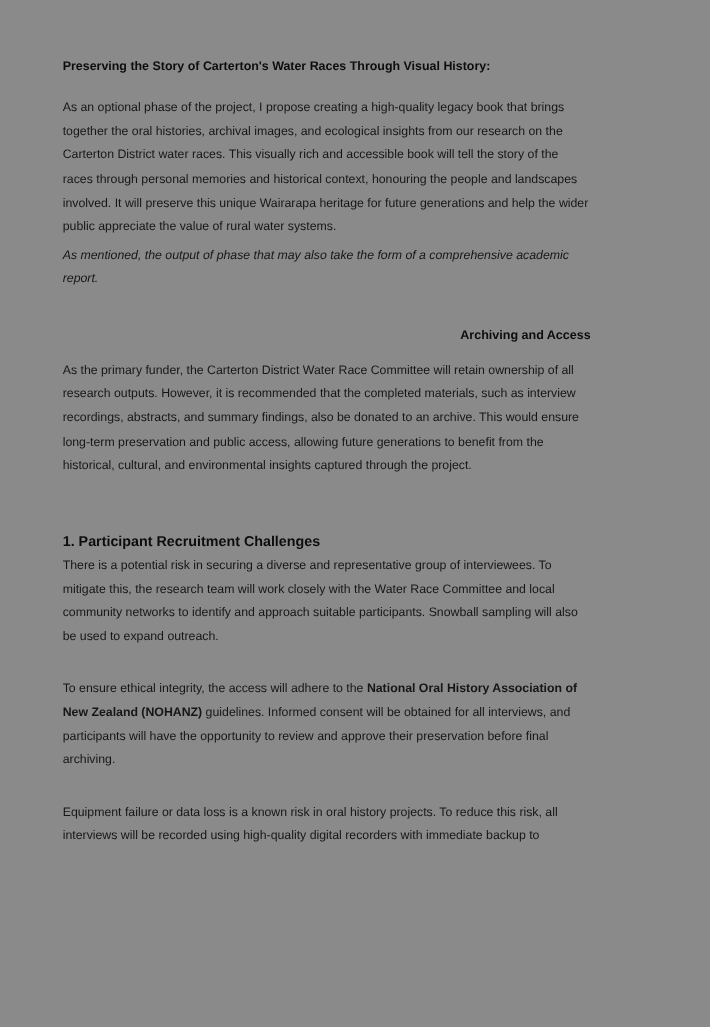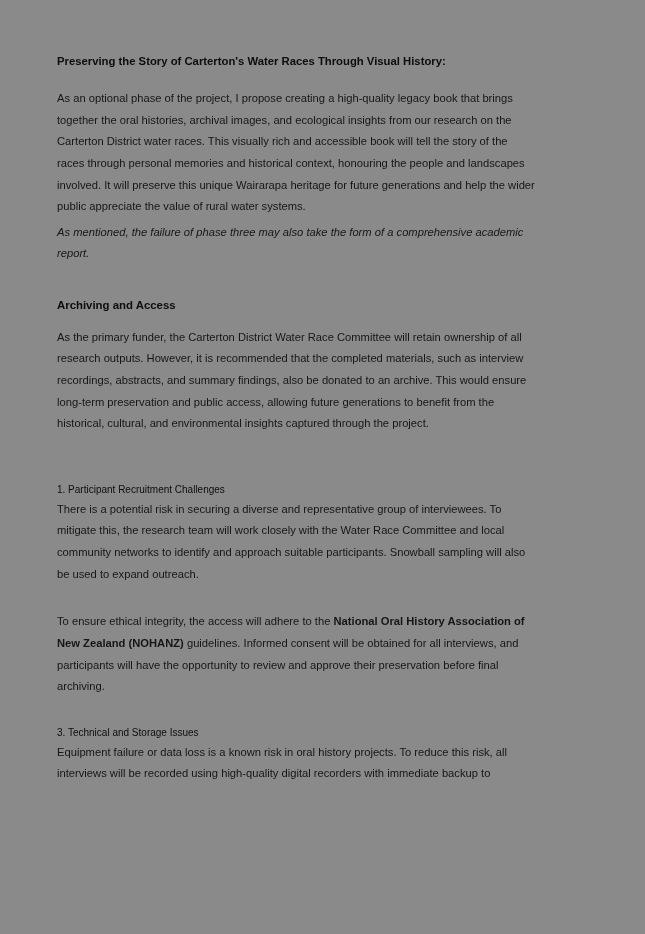--- a/index.html
+++ b/index.html
@@ -44,44 +44,45 @@
     margin: 0;
   }
   .spacer-lg { height: 30px; }
   .spacer-md { height: 22px; }
   .spacer-sm { height: 12px; }
   .section-head {
     font-weight: bold;
     font-size: 11.4px;
     color: #0d0d0d;
     margin: 0 0 10px 0;
+    text-align: right;
   }
   .sub-head {
-    font-weight: normal;
-    font-size: 10px;
+    font-weight: bold;
+    font-size: 13px;
     color: #0d0d0d;
     margin: 0 0 1px 0;
     line-height: 1.7;
   }
   .bold-inline { font-weight: bold; }
   p { margin: 0; }
 </style>
 </head>
 <body>
 
 <div class="page">
   <div class="doc-body">
 
     <p class="heading">Preserving the Story of Carterton's Water Races Through Visual History:</p>
 
     <div class="spacer-sm"></div>
 
     <p class="para">As an optional phase of the project, I propose creating a high-quality legacy book that brings together the oral histories, archival images, and ecological insights from our research on the Carterton District water races. This visually rich and accessible book will tell the story of the races through personal memories and historical context, honouring the people and landscapes involved. It will preserve this unique Wairarapa heritage for future generations and help the wider public appreciate the value of rural water systems.</p>
 
-    <p class="italic-note">As mentioned, the failure of phase three may also take the form of a comprehensive academic report.</p>
+    <p class="italic-note">As mentioned, the output of phase that may also take the form of a comprehensive academic report.</p>
 
     <div class="spacer-lg"></div>
 
     <p class="section-head">Archiving and Access</p>
 
     <p class="para">As the primary funder, the Carterton District Water Race Committee will retain ownership of all research outputs. However, it is recommended that the completed materials, such as interview recordings, abstracts, and summary findings, also be donated to an archive. This would ensure long-term preservation and public access, allowing future generations to benefit from the historical, cultural, and environmental insights captured through the project.</p>
 
     <div class="spacer-lg"></div>
 
 
@@ -89,17 +90,16 @@
 
     <p class="sub-head">1. Participant Recruitment Challenges</p>
     <p class="para"><span>There is a potential risk in securing a diverse and representative group of interviewees. To mitigate this, the research team will work closely with the Water Race Committee and local community networks to identify and approach suitable participants. Snowball sampling will also be used to expand outreach.</span></p>
 
     <div class="spacer-md"></div>
 
     <p class="para"><span>To ensure ethical integrity, the access will adhere to the </span><span class="bold-inline">National Oral History Association of New Zealand (NOHANZ)</span><span> guidelines. Informed consent will be obtained for all interviews, and participants will have the opportunity to review and approve their preservation before final archiving.</span></p>
 
     <div class="spacer-md"></div>
 
-    <p class="sub-head">3. Technical and Storage Issues</p>
     <p class="para"><span>Equipment failure or data loss is a known risk in oral history projects. To reduce this risk, all interviews will be recorded using high-quality digital recorders with immediate backup to</span></p>
 
   </div>
 </div>
 
 </body></html>

